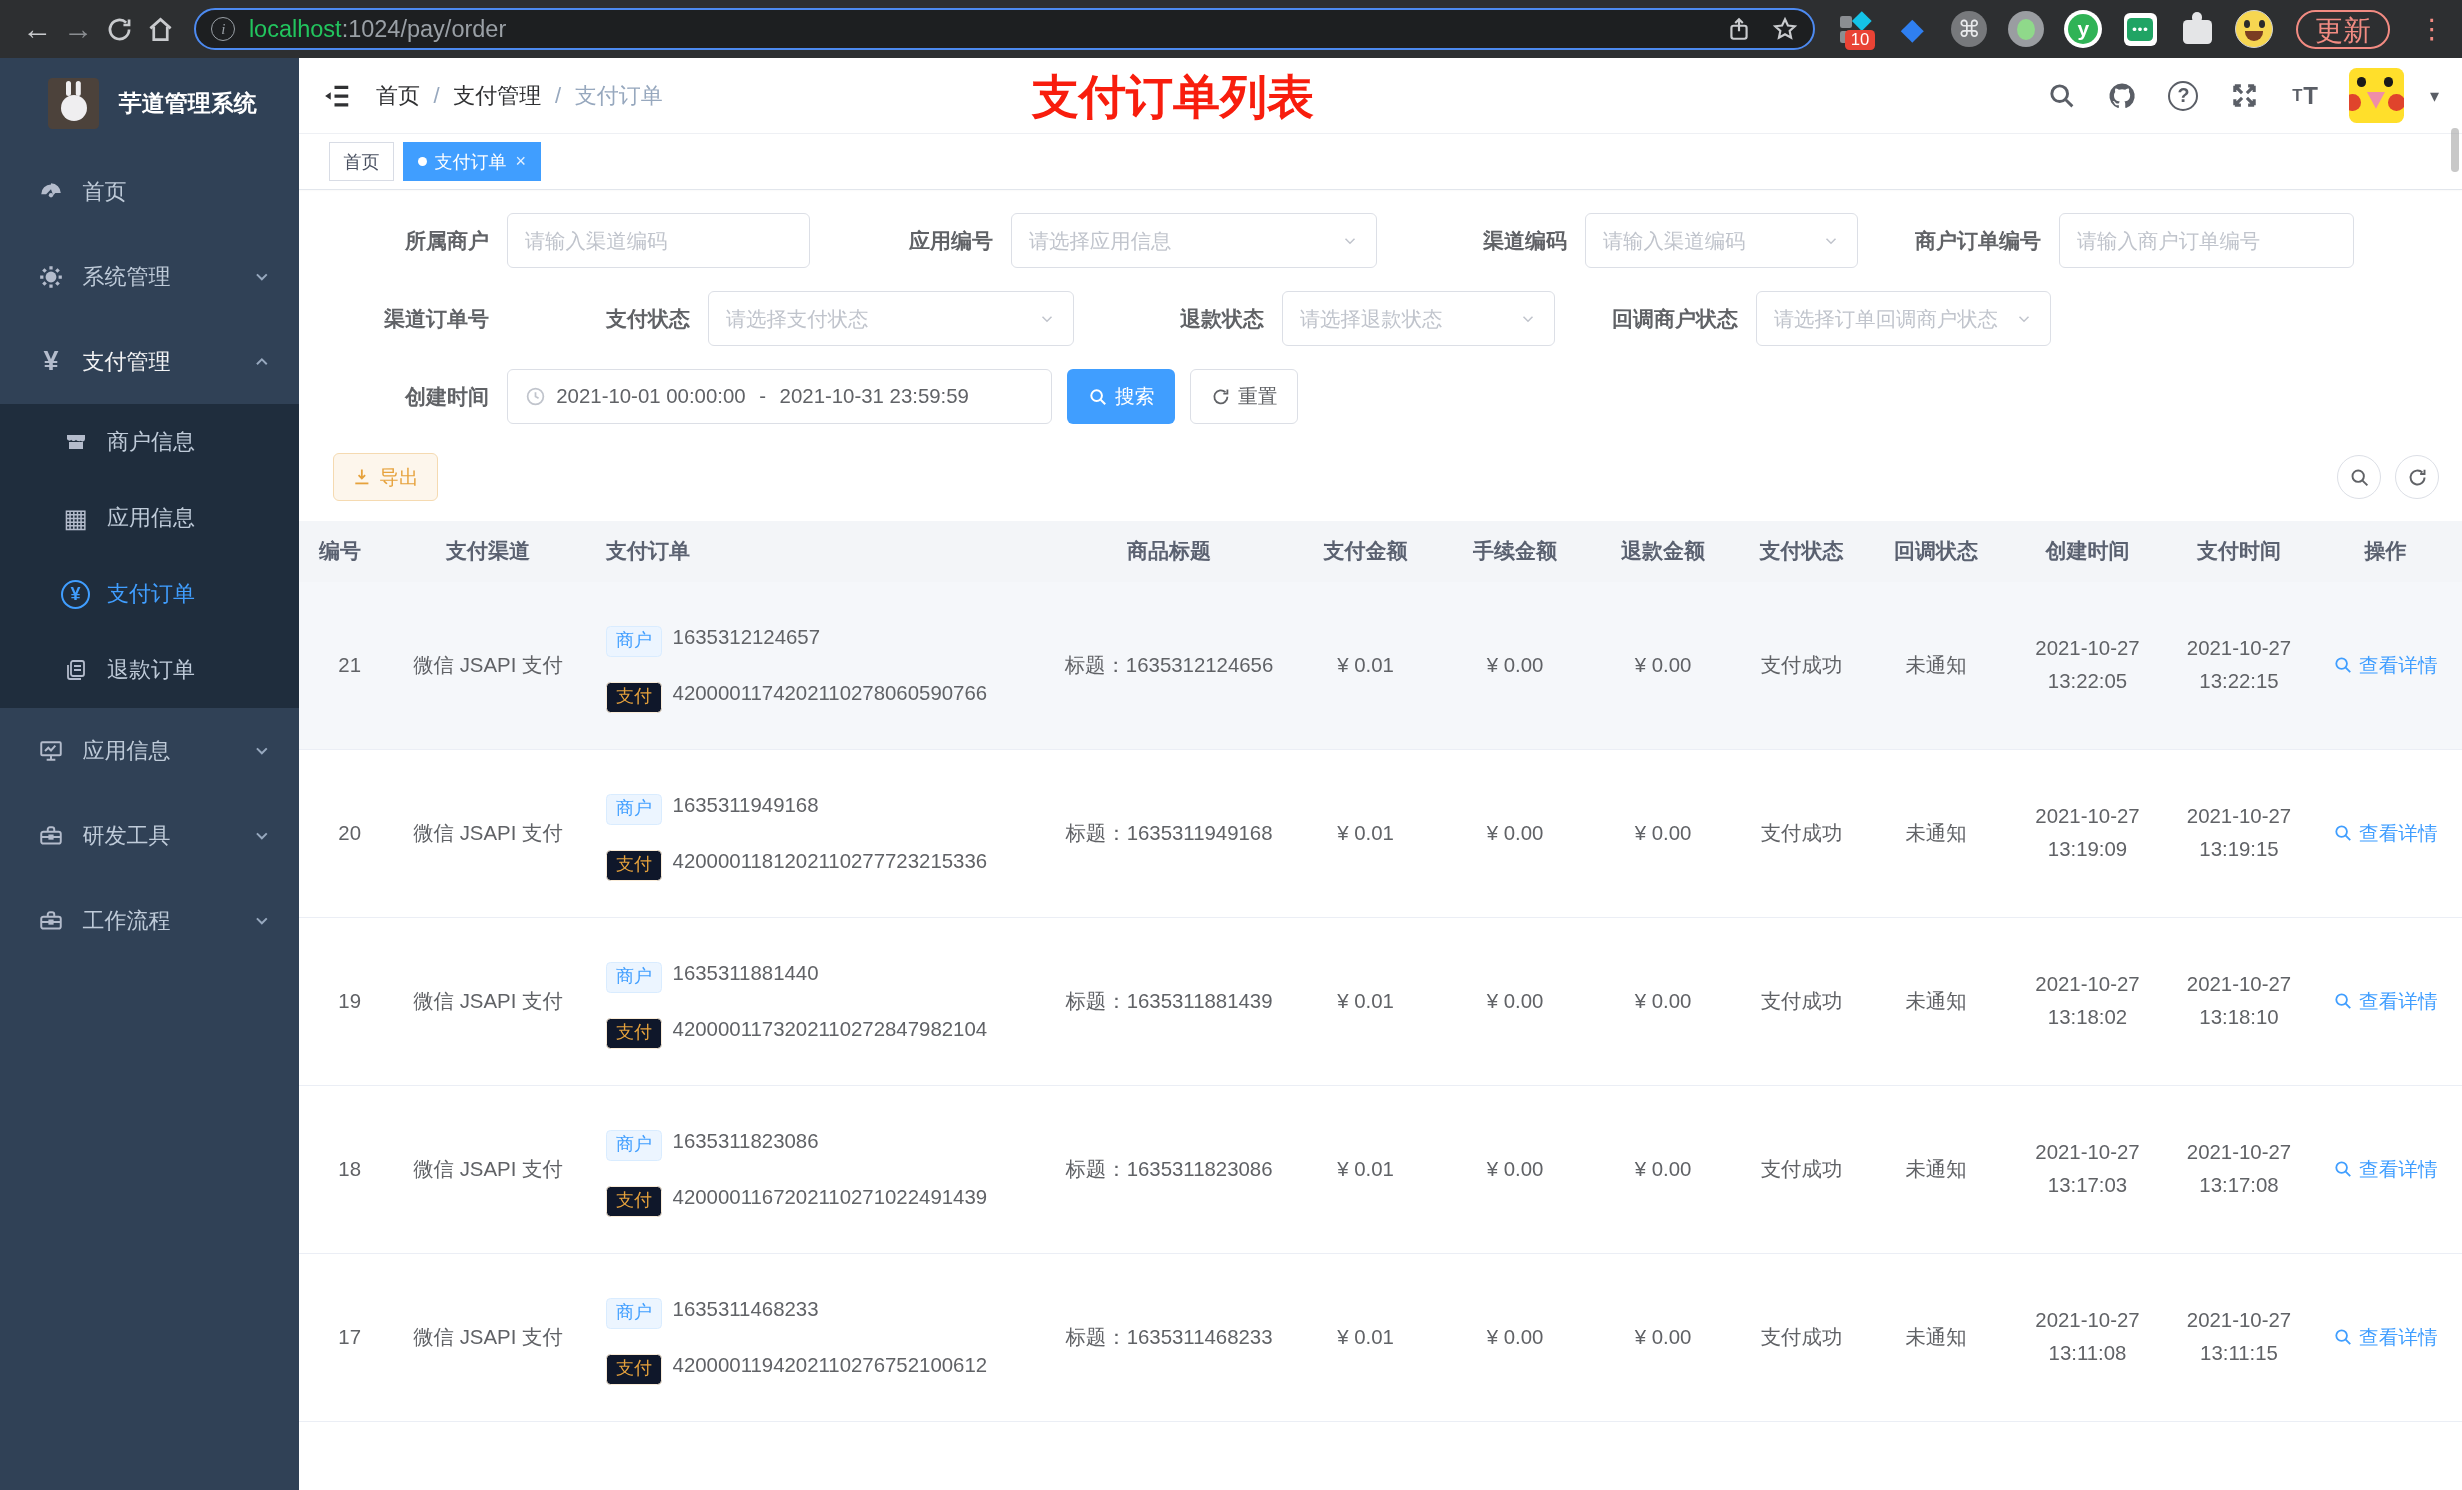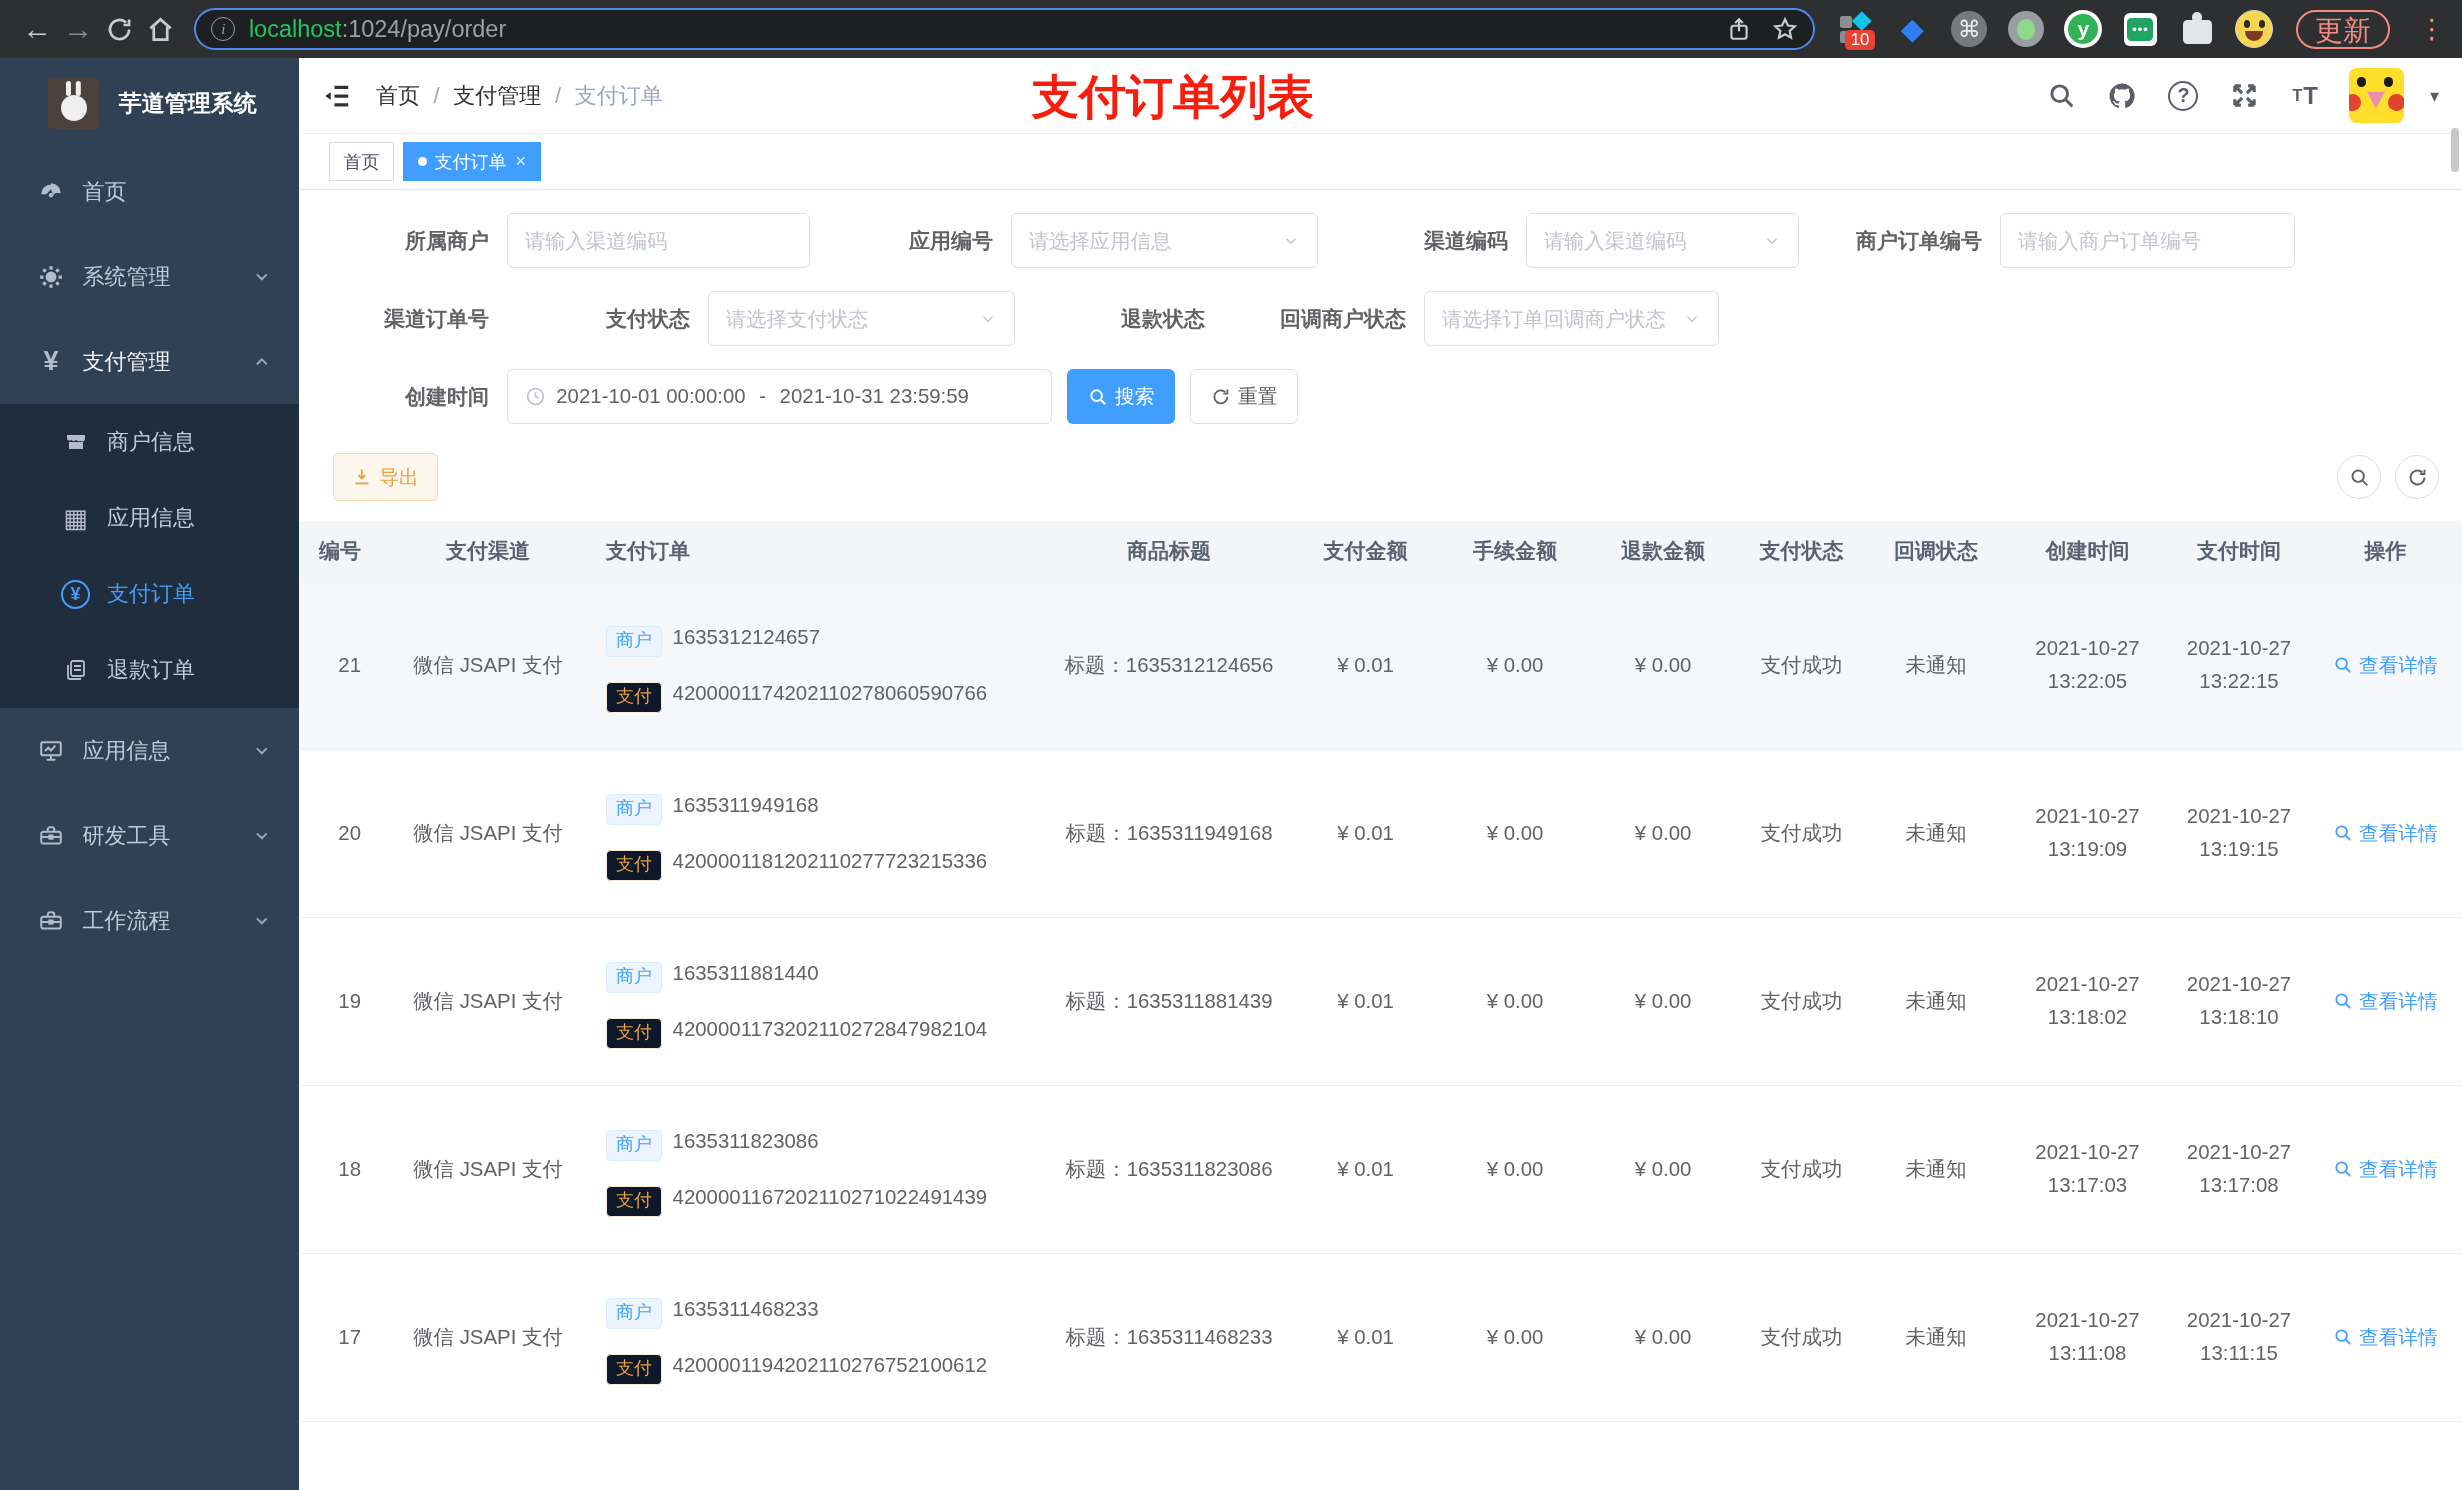--- a/index.html
+++ b/index.html
@@ -118,21 +118,21 @@
   
   .content{flex:1;overflow:hidden;}
   .frow{display:flex;align-items:center;margin-top:23px;}
   .frow.first{margin-top:23px;}
   .flab{font-size:21px;color:#606266;font-weight:600;text-align:right;padding-right:18px;flex:0 0 auto;}
   .w1{width:208px;} .w2{width:201px;} .w3{width:208px;} .w4{width:201px;}
   .fctl{height:55px;border:0.8px solid #dcdfe6;border-radius:6px;background:#fff;display:flex;
     align-items:center;padding:0 16.7px;font-size:20.4px;flex:0 0 auto;}
   .ph{color:#c0c4cc;flex:1;white-space:nowrap;overflow:hidden;}
   .fctl .arrow{color:#c0c4cc;margin-left:6px;}
-  .cw1{width:303px;} .cw2{width:307px;} .cw3{width:273px;} .cw4{width:295px;}
+  .cw1{width:303px;} .cw2{width:366px;} .cw3{width:273px;} .cw4{width:295px;}
   .datectl{width:545px;gap:10.6px;color:#606266;}
   .datectl .clock{color:#c0c4cc;}
   .dval{white-space:nowrap;}
   .dsep{color:#606266;margin:0 3px;}
   .btn{height:55px;border-radius:6px;display:flex;align-items:center;gap:7.6px;font-size:19.7px;
     padding:0 19.7px;cursor:pointer;border:0.8px solid transparent;margin-left:15px;flex:0 0 auto;}
   .btn.primary{background:var(--accent,#409eff);color:#fff;}
   .btn.plain{background:#fff;border-color:#dcdfe6;color:#606266;}
 
   
@@ -462,20 +462,28 @@
         <span class="flab w2">支付状态</span>
         <div class="fctl cw2">
             <span class="ph">请选择支付状态</span>
           <span class="arrow">
               <svg width="18" height="18" viewBox="0 0 24 24" fill="none" stroke="currentColor" stroke-width="2">
                 <path d="M6 9l6 6 6-6"></path>
               </svg>
             </span>
           </div>
         <span class="flab w3">退款状态</span>
+        <div class="fctl cw3">
+            <span class="ph">请选择退款状态</span>
+          <span class="arrow">
+              <svg width="18" height="18" viewBox="0 0 24 24" fill="none" stroke="currentColor" stroke-width="2">
+                <path d="M6 9l6 6 6-6"></path>
+              </svg>
+            </span>
+          </div>
         <span class="flab w4">回调商户状态</span>
         <div class="fctl cw4">
             <span class="ph">请选择订单回调商户状态</span>
           <span class="arrow">
               <svg width="18" height="18" viewBox="0 0 24 24" fill="none" stroke="currentColor" stroke-width="2">
                 <path d="M6 9l6 6 6-6"></path>
               </svg>
             </span>
           </div>
       </div>

